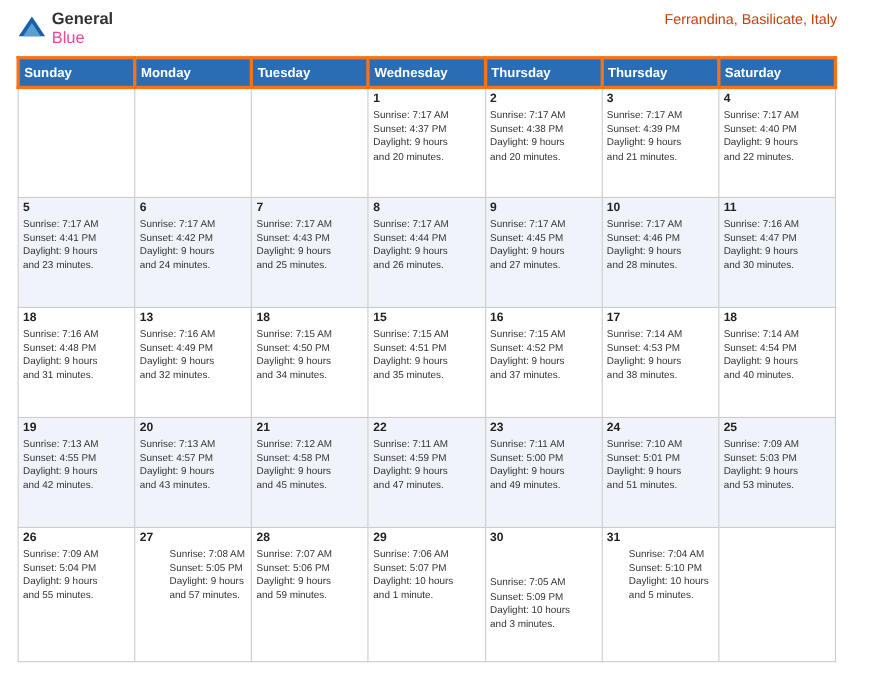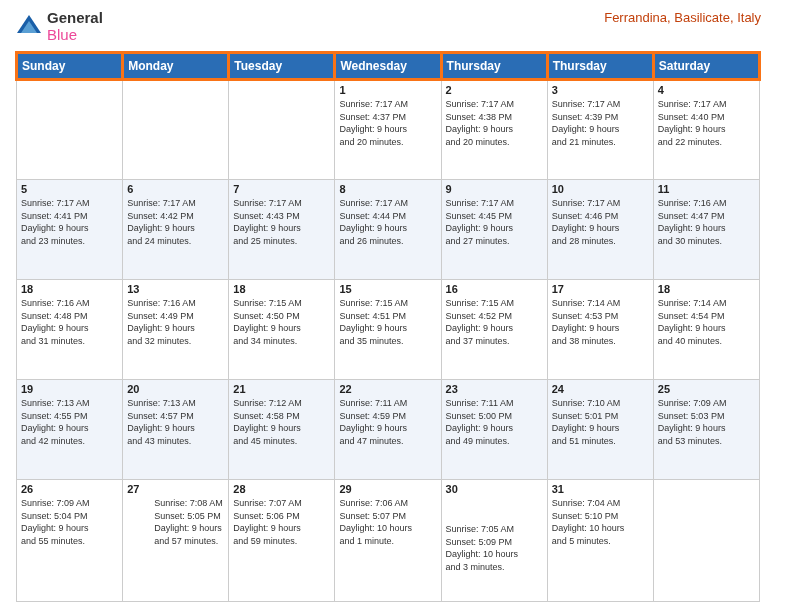--- a/index.html
+++ b/index.html
@@ -334,21 +334,21 @@
           </td>
           <td>
             <div class="day-num">30</div>
             <div class="day-info" style="white-space: pre-line; margin-top: 28px;">Sunrise: 7:05 AM
 Sunset: 5:09 PM
 Daylight: 10 hours
 and 3 minutes.</div>
           </td>
           <td>
             <div class="day-num">31</div>
-            <div class="day-info" style="white-space: pre-line;">Sunrise: 7:04 AM
+            <div class="day-info" style="white-space: pre-line; margin-left: 20px;">Sunrise: 7:04 AM
 Sunset: 5:10 PM
 Daylight: 10 hours
 and 5 minutes.</div>
           </td>
           <td class="empty"></td>
         </tr>
       </tbody>
   </table>
 </div>
 

